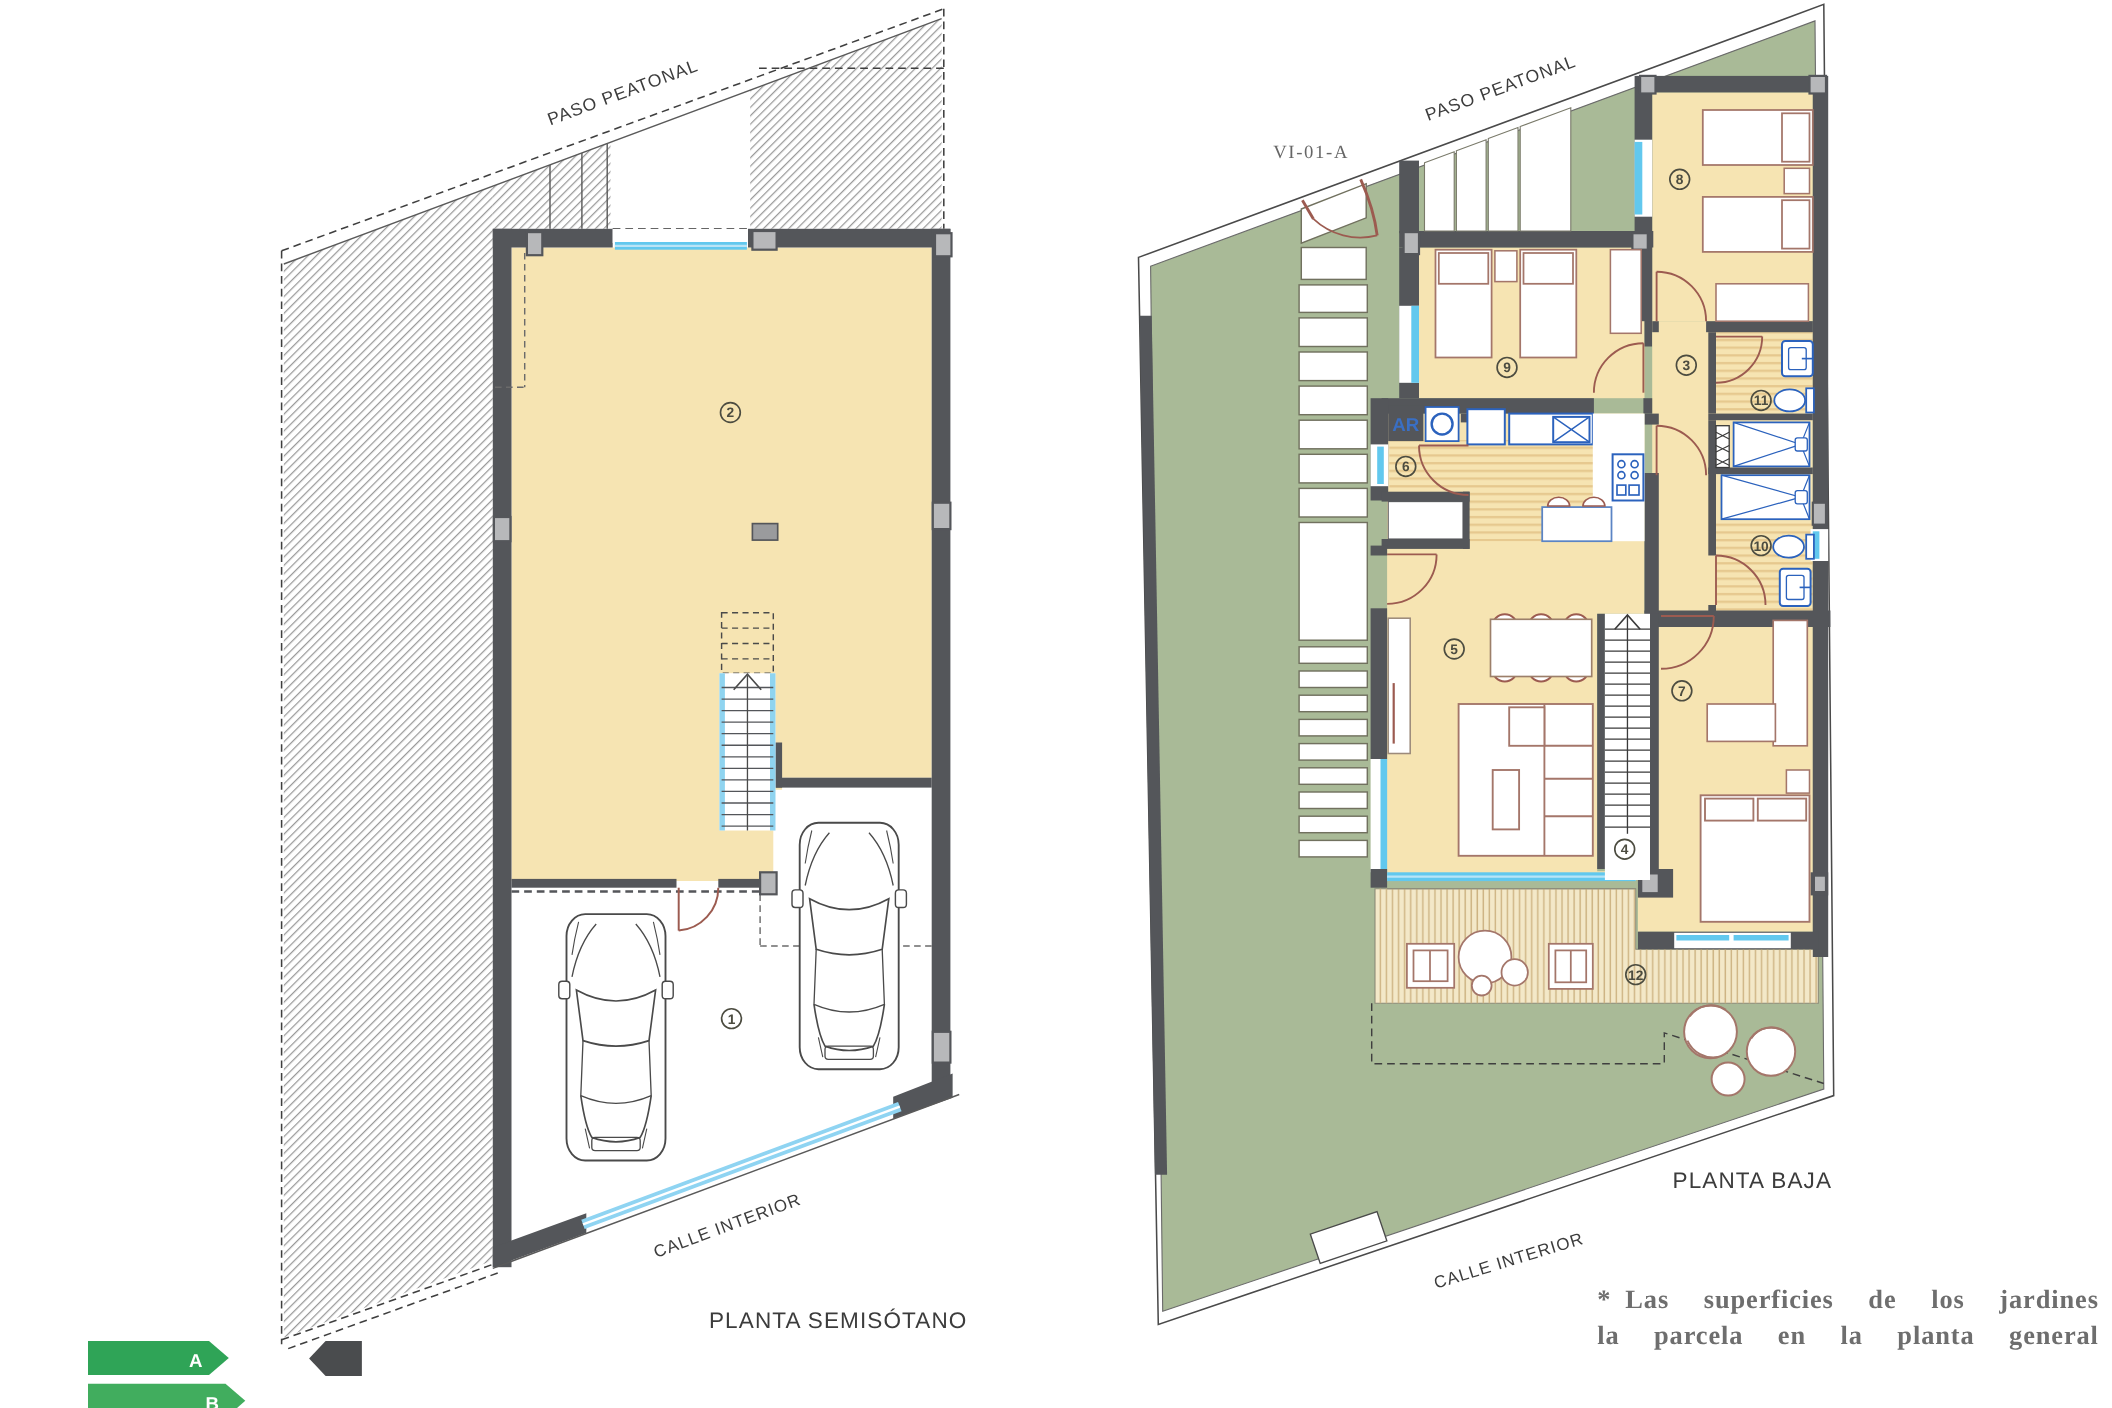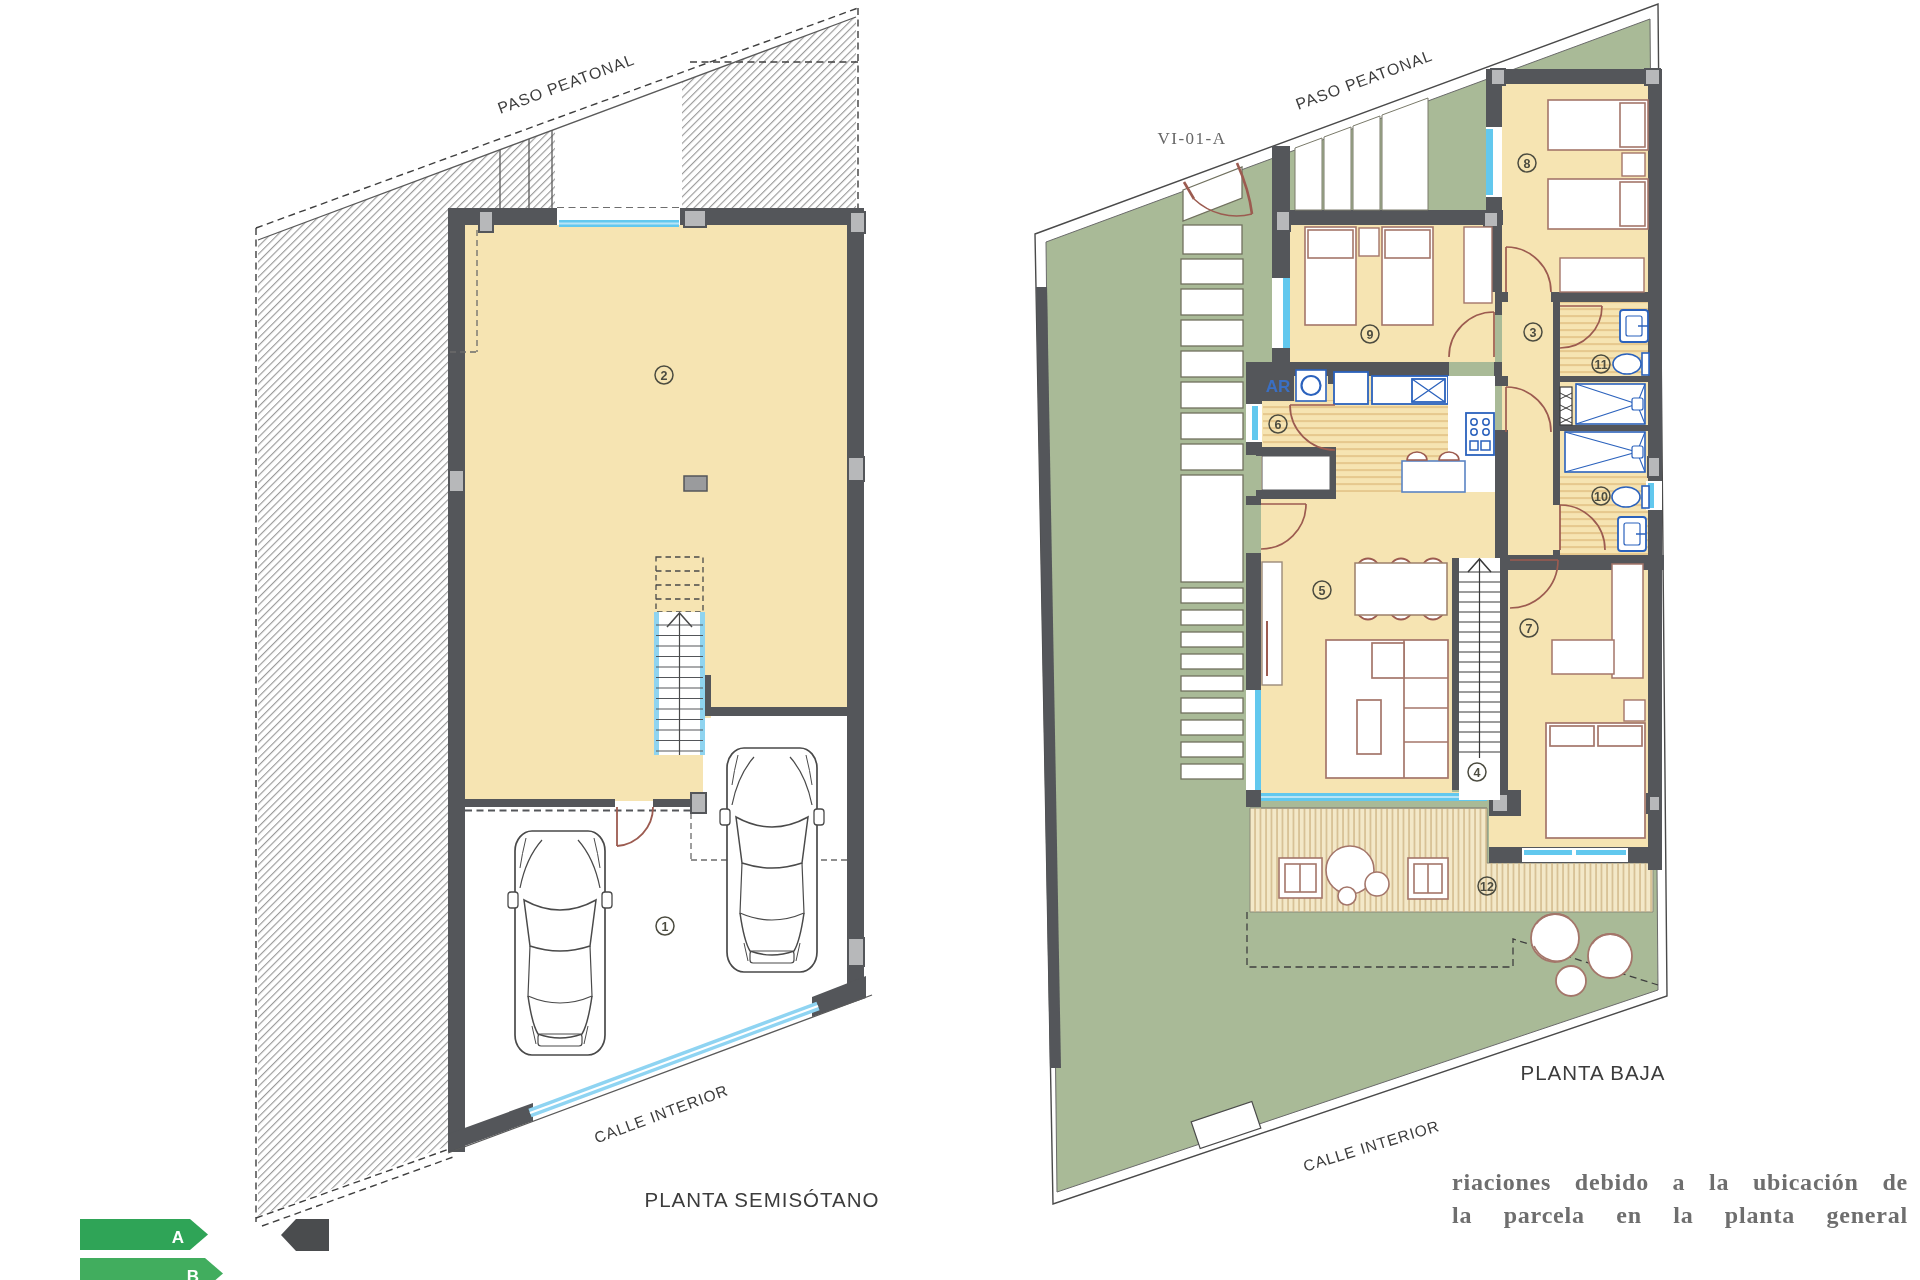--- a/index.html
+++ b/index.html
@@ -637,16 +637,16 @@
 <polygon points="281,1235 296,1219 329,1219 329,1251 296,1251" fill="#4a4c4e"></polygon>
 
 <text transform="translate(568,89) rotate(-20.3)" text-anchor="middle" font-size="16" letter-spacing="1" fill="#3c3c3c">PASO PEATONAL</text>
 
 <text transform="translate(663,1119) rotate(-20.3)" text-anchor="middle" font-size="15.5" letter-spacing="1" fill="#3c3c3c">CALLE INTERIOR</text>
 
 <text x="762" y="1207" text-anchor="middle" font-size="20.5" letter-spacing="1" fill="#3c3c3c">PLANTA SEMISÓTANO</text>
 </svg>
 
 <div class="para">
-<div>riaciones debido a la ubicación de</div>
+<div>* Las superficies de los jardines</div>
 <div>la parcela en la planta general</div>
 </div>
 </div>
 
 </body></html>

